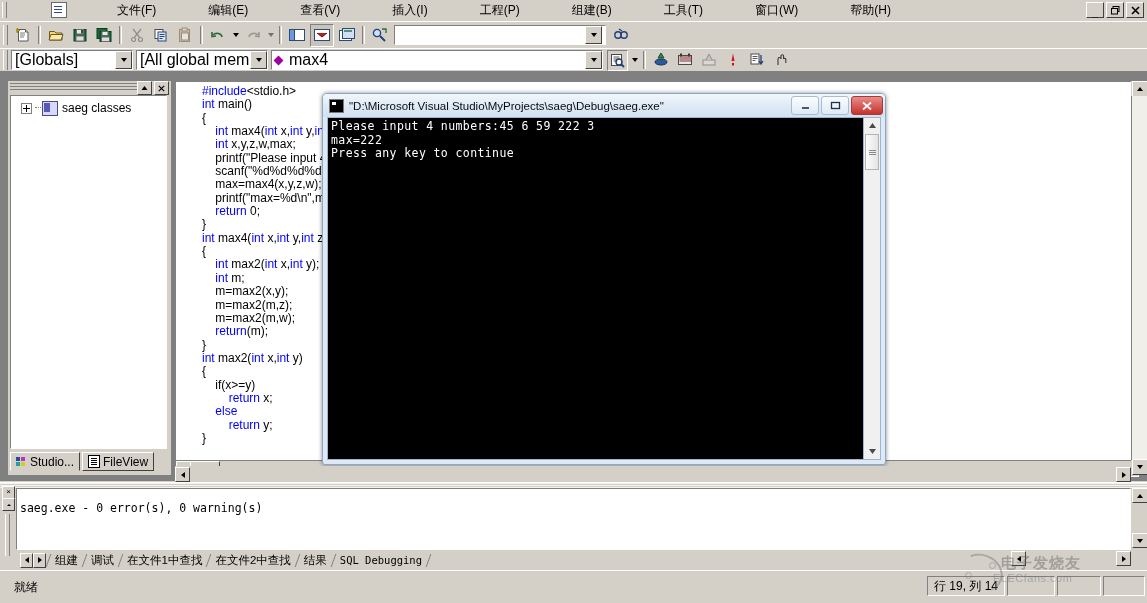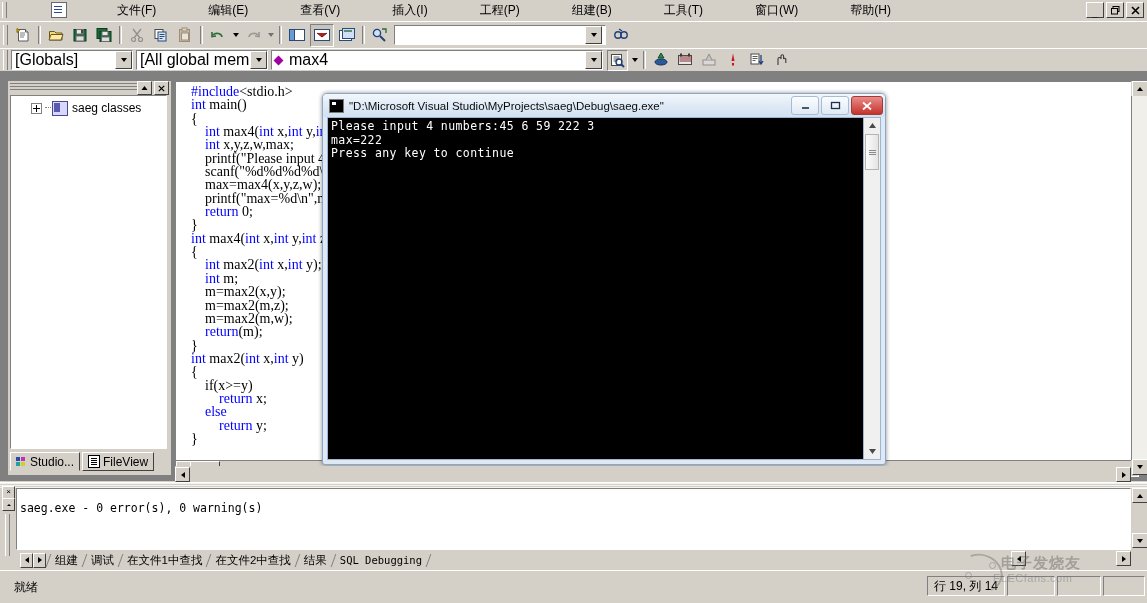--- a/index.html
+++ b/index.html
@@ -66,21 +66,21 @@
 
   
   .workspace{position:absolute;left:8px;top:10px;width:163px;height:394px;background:#d4d0c8;}
   .ws-titlebar{position:absolute;right:2px;top:0;display:flex;gap:2px;}
   .ws-minibtn{width:13px;height:12px;background:#d4d0c8;border:1px solid;border-color:#fff #404040 #404040 #fff;
     display:flex;align-items:center;justify-content:center;font-size:8px;line-height:8px;}
   .ws-lines{position:absolute;left:2px;top:2px;right:34px;height:8px;
      background:repeating-linear-gradient(#808080 0 1px,#d4d0c8 1px 3px);}
   .tree{position:absolute;left:2px;top:14px;width:155px;height:352px;background:#fff;
         border:1px solid;border-color:#808080 #fff #fff #808080;overflow:hidden;}
-  .treerow{display:flex;align-items:center;height:16px;margin:4px 0 0 20px;font-size:12px;}
+  .treerow{display:flex;align-items:center;height:16px;margin:4px 0 0 10px;font-size:12px;}
   .expander{width:9px;height:9px;border:1px solid #808080;background:#fff;margin-right:3px;
      position:relative;flex:0 0 auto;}
   .expander:before{content:"";position:absolute;left:1px;top:4px;width:7px;height:1px;background:#000;}
   .expander:after{content:"";position:absolute;left:4px;top:1px;width:1px;height:7px;background:#000;}
   .dotline{width:6px;border-top:1px dotted #808080;height:1px;margin-right:1px;}
   .classicon{width:14px;height:13px;margin-right:4px;position:relative;flex:0 0 auto;
      background:#d8d8ff;border:1px solid #4a4a8a;}
   .classicon:after{content:"";position:absolute;left:1px;top:1px;width:6px;height:9px;background:#5a5ab0;}
   .ws-tabs{position:absolute;left:2px;bottom:4px;display:flex;gap:2px;align-items:flex-end;}
   .ws-tab{height:17px;background:#d4d0c8;border:1px solid;border-color:#fff #404040 #404040 #fff;
@@ -88,22 +88,22 @@
   .ws-tab.sel{border-color:#fff #404040 #d4d0c8 #fff;background:#d4d0c8;}
   .ico-cv{width:11px;height:10px;position:relative;flex:0 0 auto;}
   .ico-cv b{position:absolute;width:4px;height:4px;}
   .ico-fv{width:10px;height:11px;border:1px solid #000;background:#fff;position:relative;flex:0 0 auto;}
   .ico-fv:after{content:"";position:absolute;left:2px;top:2px;width:6px;height:1px;background:#000;
      box-shadow:0 2px 0 #000,0 4px 0 #000,0 6px 0 #000;}
 
   
   .editor{position:absolute;left:175px;top:10px;right:8px;height:394px;background:#fff;
           border:1px solid;border-color:#808080 #fff #fff #808080;overflow:hidden;}
-  .code{position:absolute;left:15px;top:3px;font-family:Liberation Serif, serif;
-        font-size:14px;line-height:13.35px;white-space:pre;color:#000;}
+  .code{position:absolute;left:26px;top:3px;font-family:Liberation Sans, sans-serif;
+        font-size:12px;line-height:13.35px;white-space:pre;color:#000;}
   .kw{color:#0000ff;}
   .ed-hscroll{position:absolute;left:0;bottom:0;right:0;height:15px;background:#d4d0c8;
      border-top:1px solid #808080;}
   .sbtn{width:13px;height:13px;background:#d4d0c8;border:1px solid;
      border-color:#fff #404040 #404040 #fff;display:flex;align-items:center;justify-content:center;}
   .sbtn i{width:0;height:0;border:3px solid transparent;}
   .up i{border-bottom:4px solid #000;border-top:0;}
   .down i{border-top:4px solid #000;border-bottom:0;}
   .left i{border-right:4px solid #000;border-left:0;}
   .right i{border-left:4px solid #000;border-right:0;}

